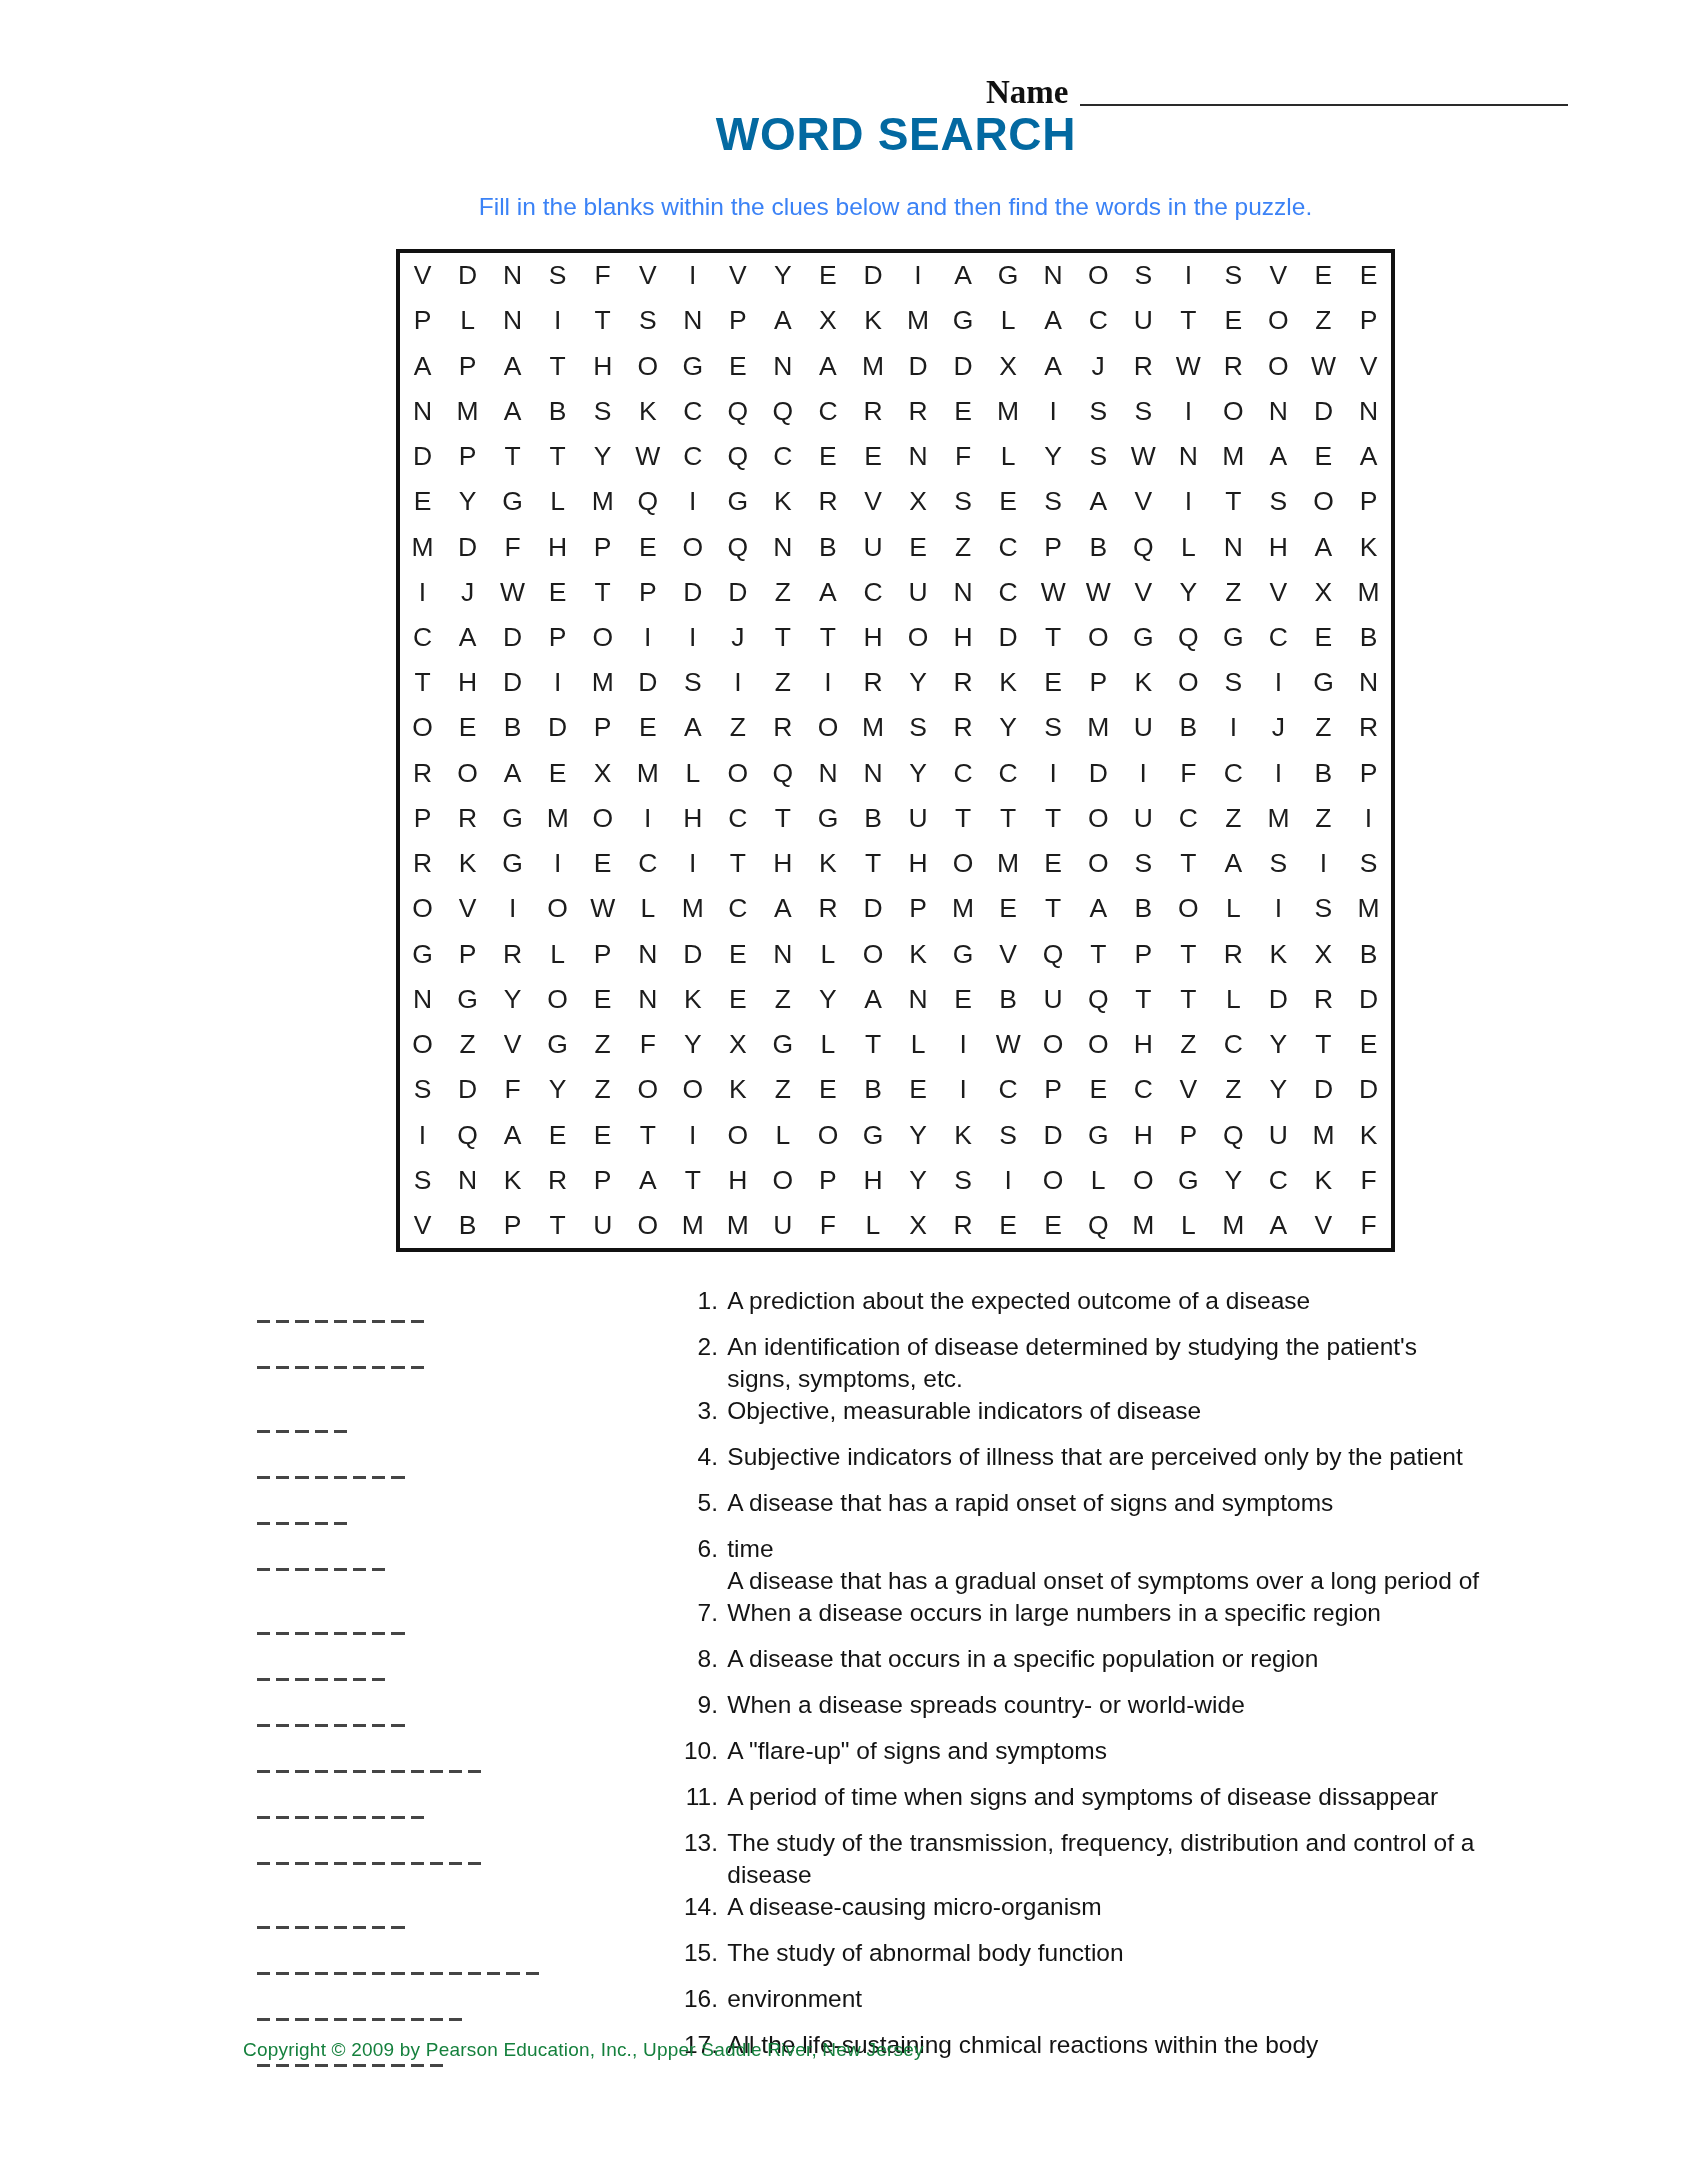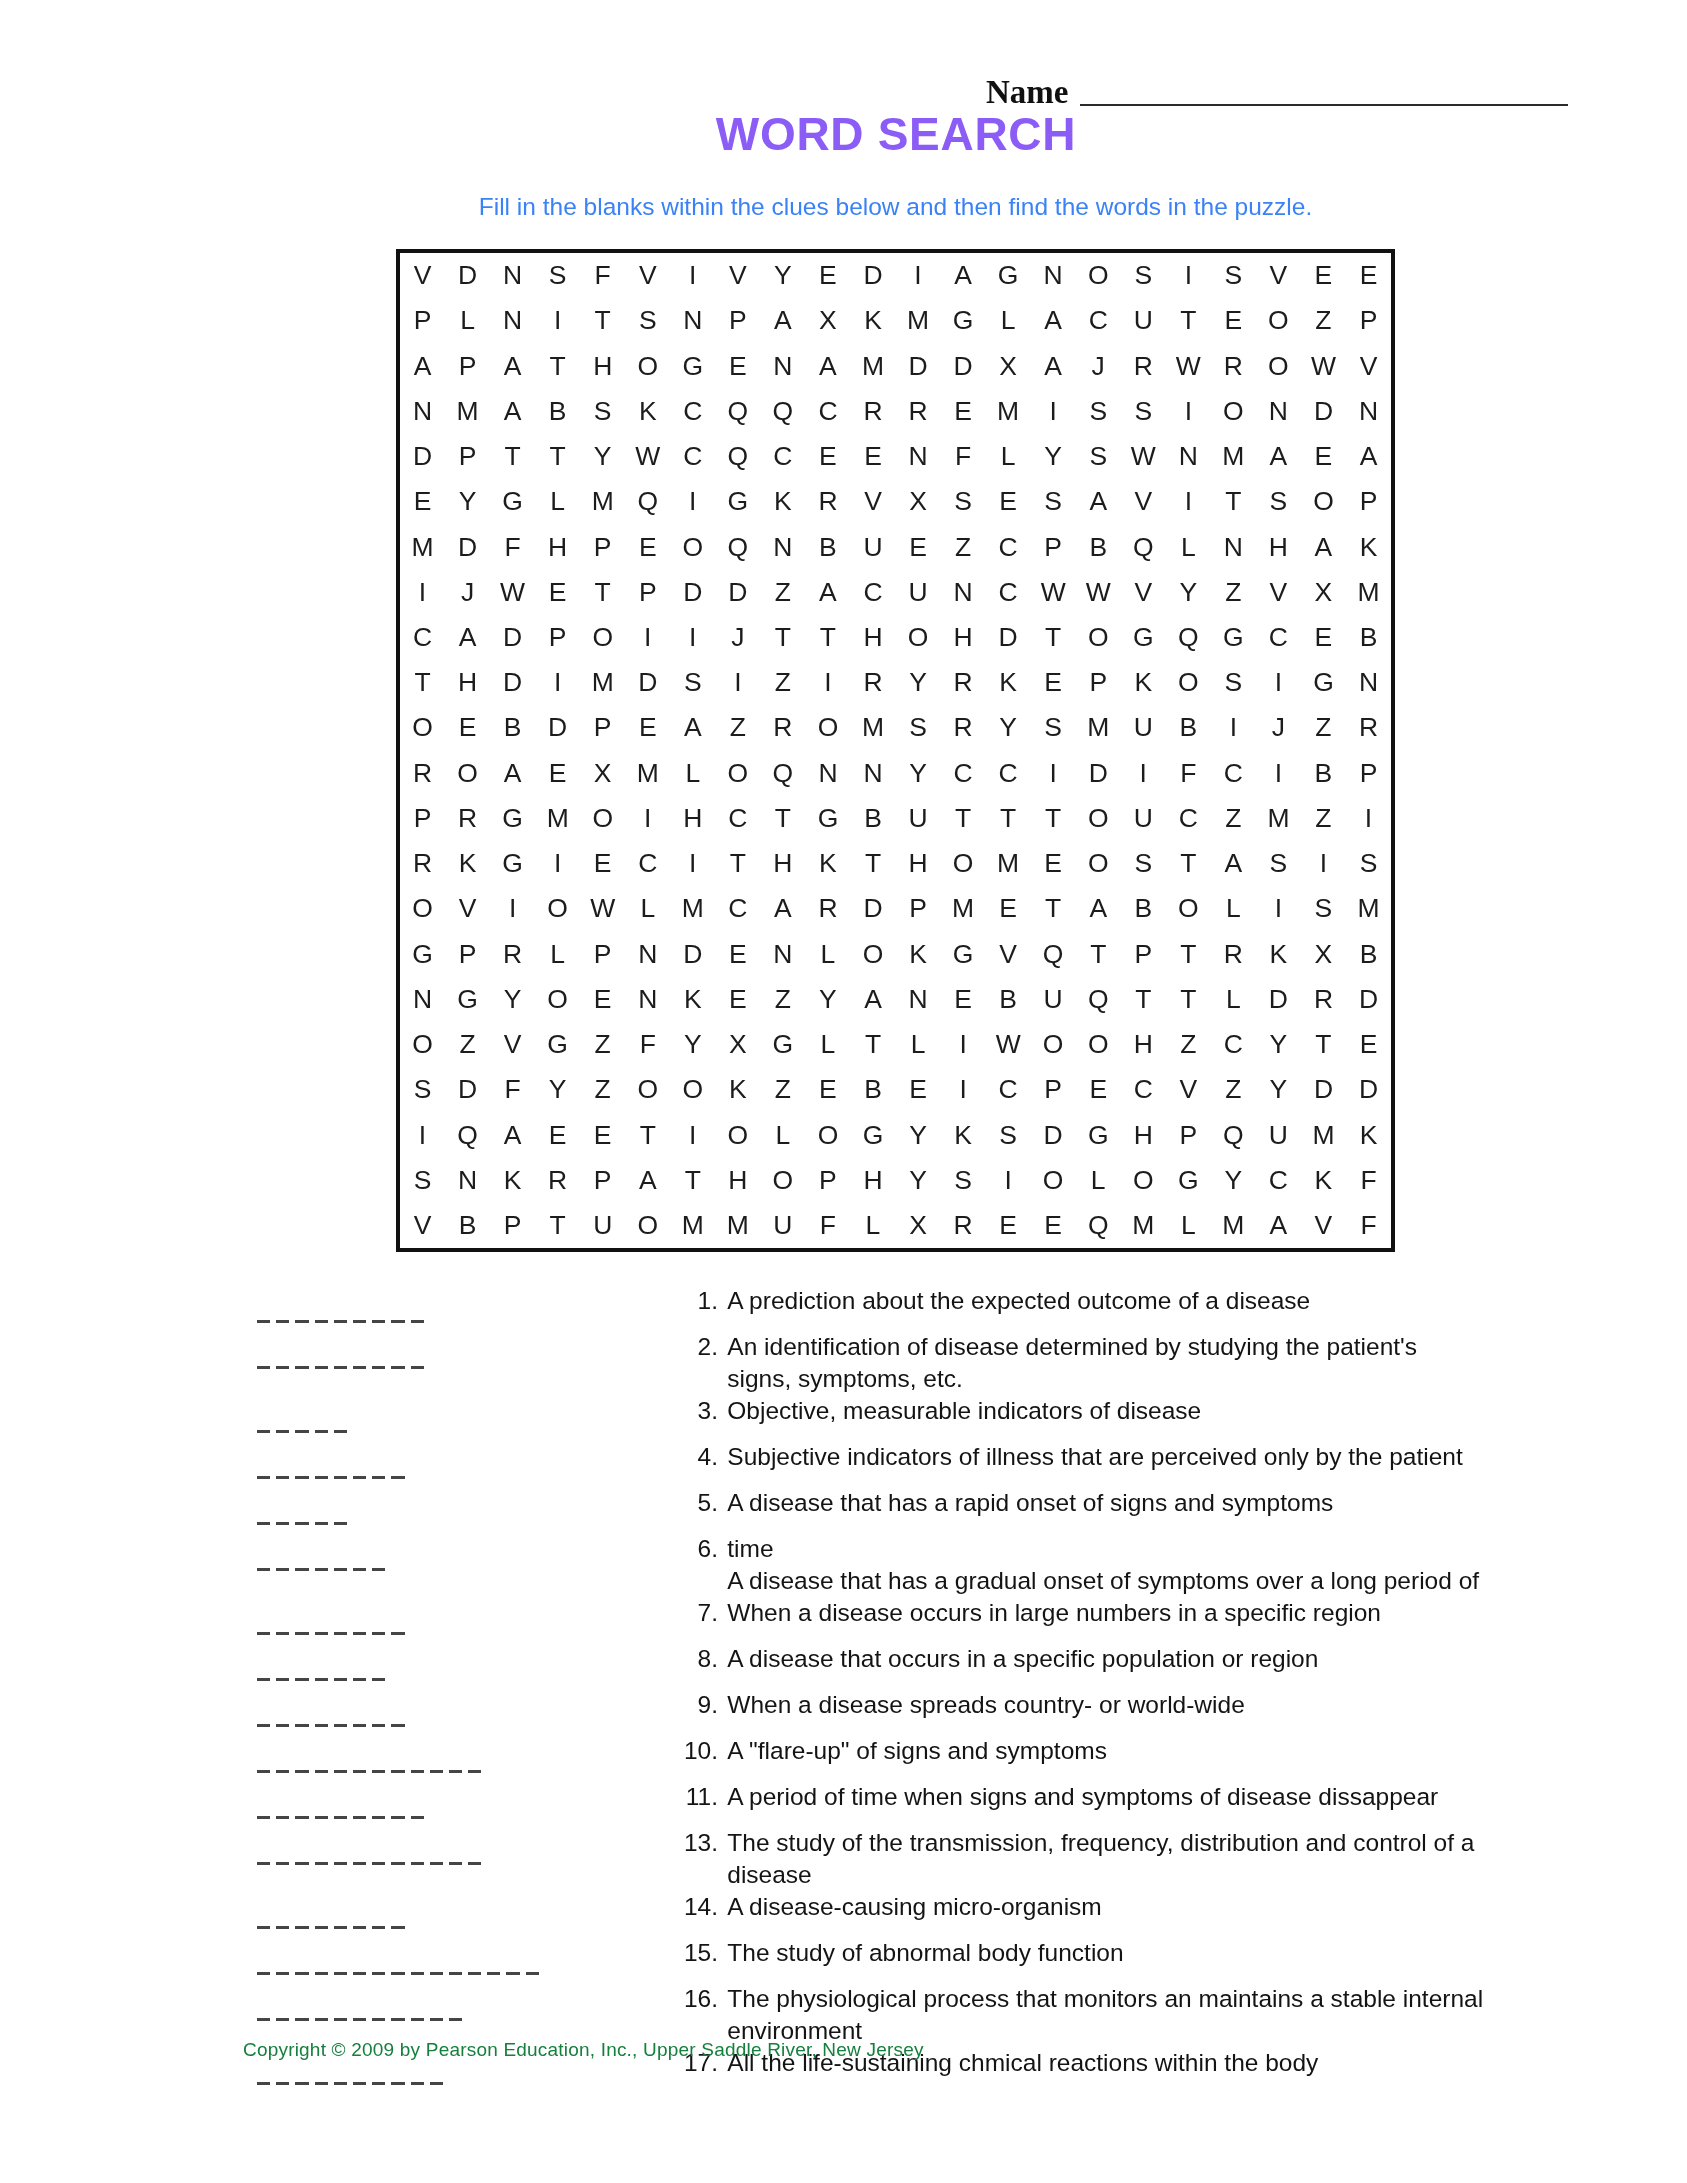--- a/index.html
+++ b/index.html
@@ -39,21 +39,21 @@
   
   .title {
     position:absolute;
     left:397px; top:107px;
     width:998px;
     margin:0;
     text-align:center;
     font-size:46px;
     font-weight:bold;
     letter-spacing:0.7px;
-    color:#8b5cf6;
+    color:#0369a1;
   }
   .instructions {
     position:absolute;
     left:370px; top:193px;
     width:1051px;
     text-align:center;
     font-size:24.5px;
     color:#3b82f6;
   }
 
@@ -759,21 +759,20 @@
         <div class="blank-cell"><span class="dash"></span><span class="dash"></span><span class="dash"></span><span class="dash"></span><span class="dash"></span><span class="dash"></span><span class="dash"></span><span class="dash"></span><span class="dash"></span><span class="dash"></span><span class="dash"></span><span class="dash"></span><span class="dash"></span><span class="dash"></span><span class="dash"></span></div>
         <div class="num">15.</div>
         <div class="text">
           <div class="clue-line">The study of abnormal body function</div>
         </div>
       </div>
       <div class="clue-row">
         <div class="blank-cell"><span class="dash"></span><span class="dash"></span><span class="dash"></span><span class="dash"></span><span class="dash"></span><span class="dash"></span><span class="dash"></span><span class="dash"></span><span class="dash"></span><span class="dash"></span><span class="dash"></span></div>
         <div class="num">16.</div>
         <div class="text">
-          <div class="clue-line">The physiological process that monitors an maintains a stable internal</div>
           <div class="clue-line">environment</div>
         </div>
       </div>
       <div class="clue-row">
         <div class="blank-cell"><span class="dash"></span><span class="dash"></span><span class="dash"></span><span class="dash"></span><span class="dash"></span><span class="dash"></span><span class="dash"></span><span class="dash"></span><span class="dash"></span><span class="dash"></span></div>
         <div class="num">17.</div>
         <div class="text">
           <div class="clue-line">All the life-sustaining chmical reactions within the body</div>
         </div>
       </div>

